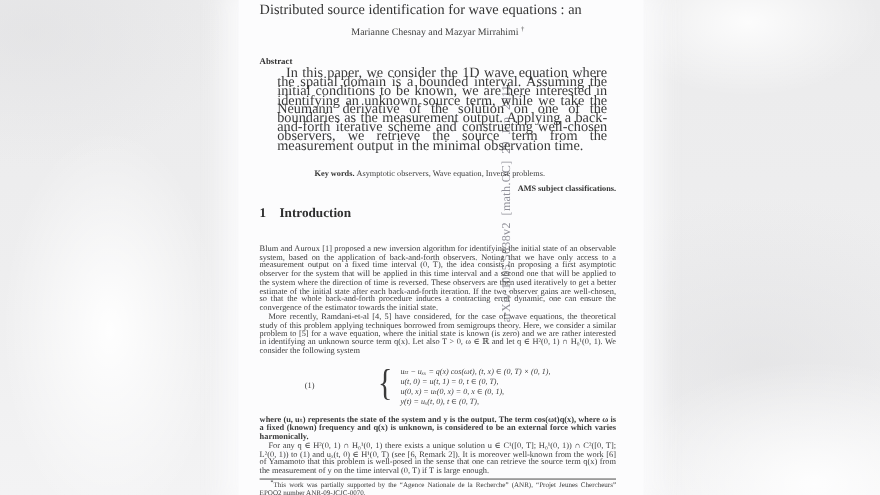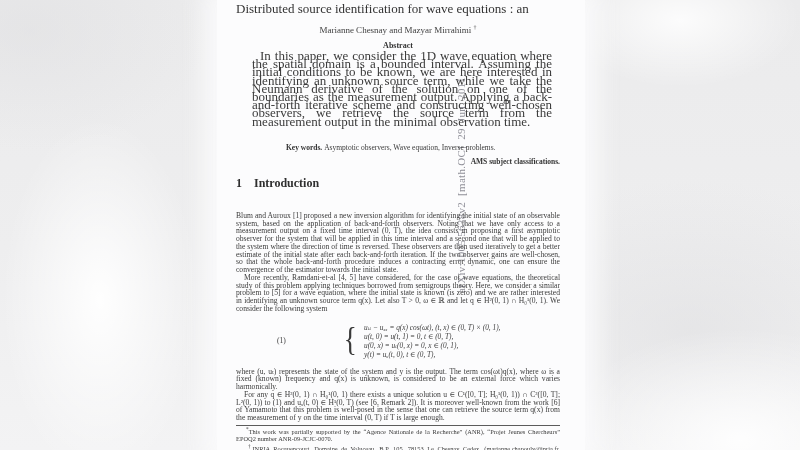--- a/index.html
+++ b/index.html
@@ -22,41 +22,41 @@
   .stamp{
     position:absolute;left:114px;top:178px;width:262px;height:14px;
     transform:rotate(-90deg);
     font-size:11px;letter-spacing:.3px;word-spacing:3px;
     color:#8f8f98;text-align:center;white-space:nowrap;
   }
   .content{position:absolute;left:19px;top:0;width:324px;color:#3a3a3a;}
   .title{font-size:13px;line-height:15px;text-align:left;color:#333;margin-top:1px;}
   .authors{font-size:9px;text-align:center;margin-top:8px;color:#3f3f3f;}
   .authors sup{font-size:6px;}
-  .abs-head{font-size:8px;font-weight:bold;text-align:center;margin-top:6px;color:#333;}
+  .abs-head{font-size:8px;font-weight:bold;text-align:left;margin-top:17px;color:#333;}
   .abs-body{
     font-size:13px;line-height:8.2px;text-align:justify;
     margin:2px 8px 0 16px;text-indent:8px;
   }
   .kw{font-size:7.5px;margin:17px 0 0 50px;}
   .kw b,.ams b{color:#333;}
   .ams{font-size:7.5px;margin:5px 0 0 50px;font-weight:bold;color:#333;text-align:right;}
   .sec{font-size:12px;font-weight:bold;color:#2f2f2f;margin-top:10px;}
   .sec .num{margin-right:12px;}
   .para{font-size:7.6px;line-height:7.75px;text-align:justify;margin:0;}
   .p1{margin-top:21px;}
   .indent{text-indent:8px;}
   .eq{position:relative;height:36px;margin-top:9px;}
   .eq-label{position:absolute;left:41px;top:14px;font-size:7.6px;}
   .eq-brace{
     position:absolute;left:106px;top:-3px;font-size:34px;line-height:40px;
     font-weight:normal;color:#3a3a3a;transform:scaleX(.8);
   }
   .eq-lines{position:absolute;left:128px;top:1px;font-style:italic;font-size:7.3px;line-height:9px;white-space:nowrap;}
-  .p3{margin-top:10px;}
+  .p3{margin-top:10px;font-weight:bold;}
   .fn-rule{height:1px;background:#5c5c5c;margin-top:3px;}
   .fn{font-size:6.4px;line-height:6.9px;text-align:justify;margin:0;}
   .fn:first-of-type{margin-top:2px;}
   .fn .fi{display:inline-block;width:10px;}
   .pageno{font-size:8px;text-align:center;margin-top:4px;color:#444;}
 </style>
 </head>
 <body>
 
 <div class="page">

